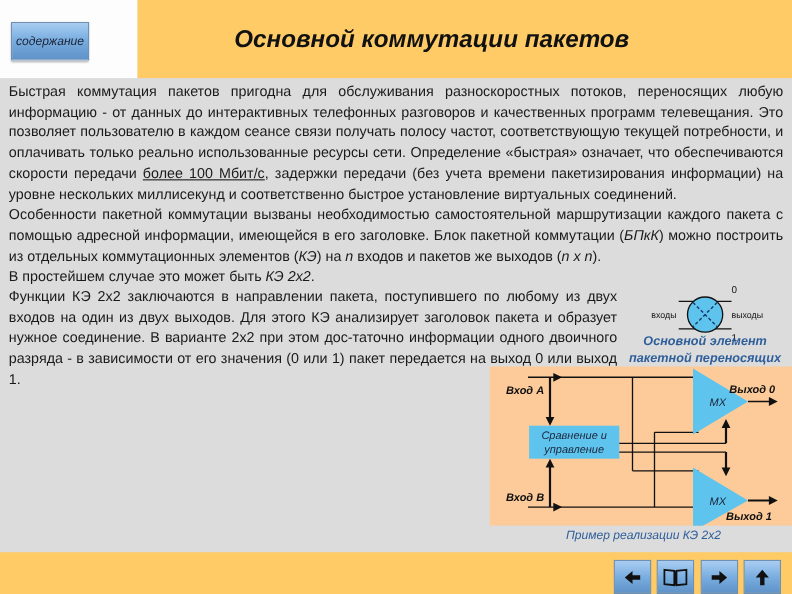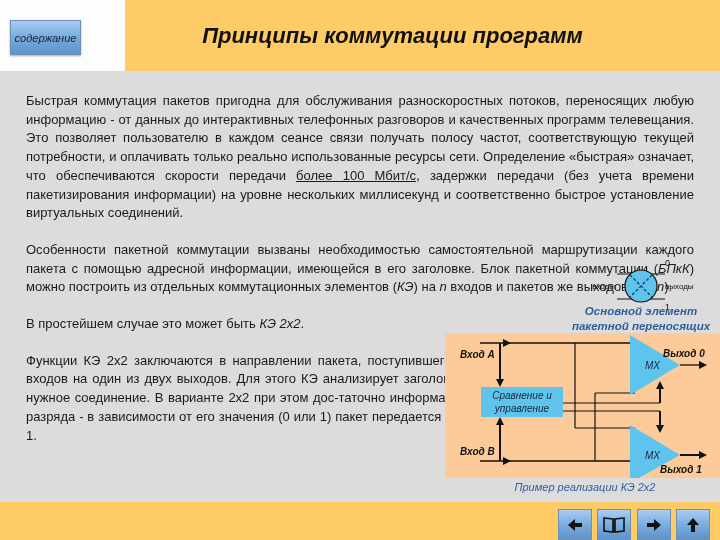--- a/index.html
+++ b/index.html
@@ -19,21 +19,21 @@
     position: absolute; left: 125px; top: 0; width: 595px; height: 71px;
     display: flex; align-items: center; justify-content: center;
     font-size: 22px; font-weight: bold; font-style: italic; color: #111;
     padding-right: 60px;
   }
 
   .body-text {
     position: absolute; left: 8px; top: 74px; width: 704px;
     font-size: 13px; line-height: 18.7px; color: #1a1a1a; text-align: justify;
   }
-  .body-text p { margin: 18px; }
+  .body-text p { margin: 0; }
   .body-text .u { text-decoration: underline; }
   .narrow { width: 553px; }
   .narrower { width: 410px; }
 
   .ke-element { position: absolute; left: 560px; top: 248px; width: 160px; height: 90px; }
   .ke-caption {
     position: absolute; left: 566px; top: 304px; width: 150px; text-align: center;
     font-size: 11.5px; line-height: 15px; font-style: italic; font-weight: bold; color: #2f5f9a;
   }
 
@@ -52,21 +52,21 @@
   }
 </style>
 </head>
 <body>
 
 <div class="top-left"></div>
 <div class="top-band"></div>
 <div class="toc-btn">
   <span>содержание</span>
 </div>
-<div class="title">Принципы коммутации программ</div>
+<div class="title">Основной коммутации пакетов</div>
 
 <div class="body-text">
   <p><span>Быстрая коммутация пакетов пригодна для обслуживания разноскоростных потоков, переносящих любую информацию - от данных до интерактивных телефонных разговоров и качественных программ телевещания. Это позволяет пользователю в каждом сеансе связи получать полосу частот, соответствующую текущей потребности, и оплачивать только реально использованные ресурсы сети. Определение «быстрая» означает, что обеспечиваются скорости передачи </span><span class="u">более 100 Мбит/с</span><span>, задержки передачи (без учета времени пакетизирования информации) на уровне нескольких миллисекунд и соответственно быстрое установление виртуальных соединений.</span></p>
   <p><span>Особенности пакетной коммутации вызваны необходимостью самостоятельной маршрутизации каждого пакета с помощью адресной информации, имеющейся в его заголовке. Блок пакетной коммутации (</span><i>БПкК</i><span>) можно построить из отдельных коммутационных элементов (</span><i>КЭ</i><span>) на </span><i>n</i><span> входов и пакетов же выходов (</span><i>n x n</i><span>).</span></p>
   <p><span>В простейшем случае это может быть </span><i>КЭ 2х2</i><span>.</span></p>
   <p class="narrow">Функции КЭ 2х2 заключаются в направлении пакета, поступившего по любому из двух входов на один из двух выходов. Для этого КЭ анализирует заголовок пакета и образует нужное соединение. В варианте 2х2 при этом дос-таточно информации одного двоичного разряда - в зависимости от его значения (0 или 1) пакет передается на выход 0 или выход 1.</p>
 </div>
 
 <svg class="ke-element" viewBox="0 0 160 90" width="160" height="90">
   <line x1="57" y1="26" x2="105" y2="26" stroke="#111" stroke-width="1.2"></line>

